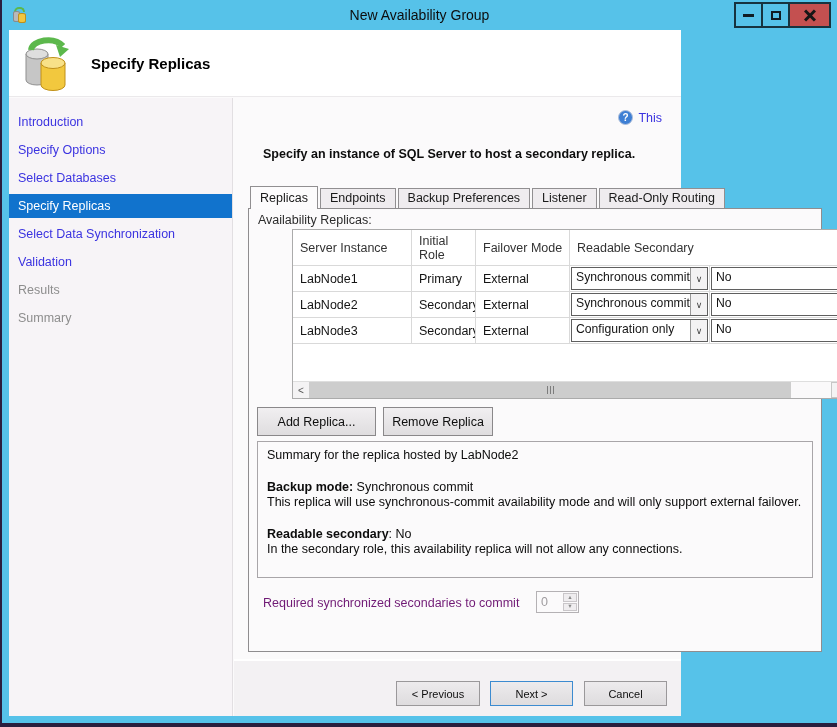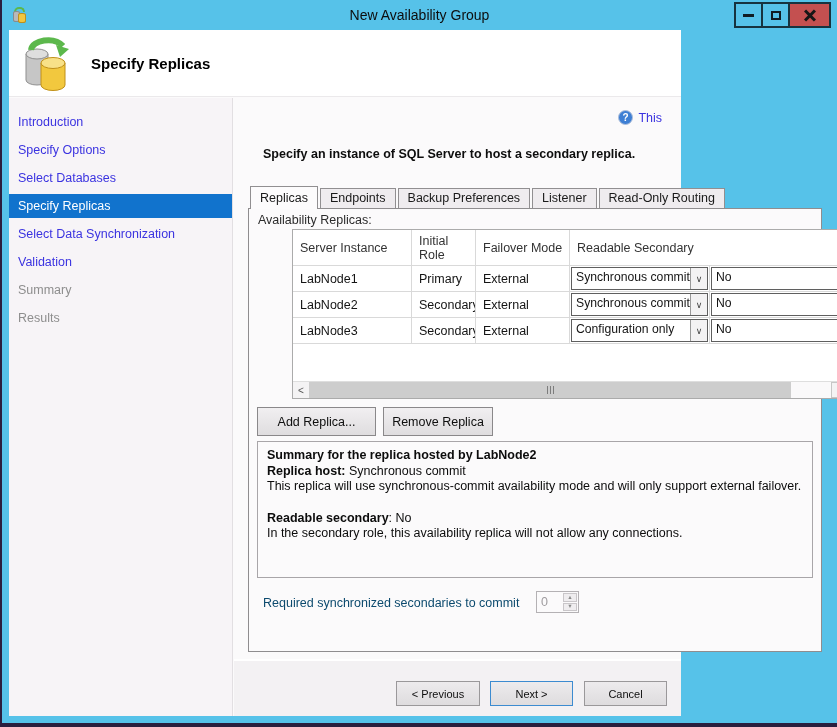--- a/index.html
+++ b/index.html
@@ -76,26 +76,26 @@
   .sb-track { flex:1; background:#faf9fa; }
   .sb-btn.right { border:1px solid #c6c6c6; width:17px; background:#f4f3f4; }
 
   
   .wbtn { background:linear-gradient(#f1eff1,#dfdddf); border:1px solid #8a888a; font-size:12.5px; color:#0e0e0e; font-family:inherit; cursor:pointer; }
   .btn-add { position:absolute; left:8px; top:198px; width:119px; height:29px; }
   .btn-remove { position:absolute; left:134px; top:198px; width:110px; height:29px; }
 
   
   .summary { position:absolute; left:8px; top:232px; width:556px; height:137px; border:1px solid #a8a5a8; padding:6px 9px; font-size:12.5px; line-height:15.5px; color:#0c0c0c; }
-  .sum-title { font-weight:bold; }
+  .sum-title { font-weight:normal; margin-bottom:16px; }
   .sum-desc { margin-bottom:16px; }
   .bold { font-weight:bold; }
 
   
-  .spin-label { position:absolute; left:14px; top:387px; font-size:12.5px; color:#0c4a6e; }
+  .spin-label { position:absolute; left:14px; top:387px; font-size:12.5px; color:#701a75; }
   .spinner { position:absolute; left:287px; top:382px; width:43px; height:22px; border:1px solid #b4b1b4; background:#fbfafb; display:flex; }
   .spin-val { flex:1; font-size:12.5px; color:#9f9c9f; padding:3px 0 0 4px; }
   .spin-btns { width:16px; display:flex; flex-direction:column; gap:1px; padding:1px; }
   .spin-b { flex:1; background:#efedef; border:1px solid #c9c6c9; display:flex; align-items:center; justify-content:center; font-size:5.5px; color:#8a8a8a; line-height:1; }
 
   
   .footer { position:absolute; left:0; right:0; bottom:0; height:57px; background:#f3f1f3; border-top:2px solid #ffffff; }
   .fbtn { position:absolute; top:20px; height:25px; background:linear-gradient(#edebed,#dedcde); border:1px solid #9a989a; font-size:11px; font-family:inherit; color:#0e0e0e; cursor:pointer; }
   .fbtn.prev { right:201px; width:84px; }
   .fbtn.next { right:108px; width:83px; border-color:#3c8bd0; }
@@ -140,22 +140,22 @@
       <div class="header-title">Specify Replicas</div>
     </div>
 
     <div class="sidebar">
       <div class="side-item link">Introduction</div>
       <div class="side-item link">Specify Options</div>
       <div class="side-item link">Select Databases</div>
       <div class="side-item selected">Specify Replicas</div>
       <div class="side-item link">Select Data Synchronization</div>
       <div class="side-item link">Validation</div>
+      <div class="side-item disabled">Results</div>
       <div class="side-item disabled">Summary</div>
-      <div class="side-item disabled">Results</div>
     </div>
 
     <div class="maincol">
       <div class="content">
 
         <div class="help">
           <svg width="15" height="15" viewBox="0 0 15 15">
             <circle cx="7.5" cy="7.5" r="7" fill="#3e7fd4" stroke="#aebfda"></circle>
             <text x="7.5" y="11" font-size="10" font-weight="bold" fill="#ffffff" text-anchor="middle">?</text>
           </svg>
@@ -241,21 +241,21 @@
                 <div class="sb-track"></div>
                 <div class="sb-btn right">&gt;</div>
               </div>
             </div>
 
             <button class="wbtn btn-add">Add Replica...</button>
             <button class="wbtn btn-remove">Remove Replica</button>
 
             <div class="summary">
               <div class="sum-title">Summary for the replica hosted by LabNode2</div>
-              <div><span class="bold">Replica host:</span><span> Synchronous commit</span></div>
+              <div><span class="bold">Backup mode:</span><span> Synchronous commit</span></div>
               <div class="sum-desc">This replica will use synchronous-commit availability mode and will only support external failover.</div>
               <div><span class="bold">Readable secondary</span><span>: No</span></div>
               <div>In the secondary role, this availability replica will not allow any connections.</div>
             </div>
 
             <div class="spin-label">Required synchronized secondaries to commit</div>
             <div class="spinner">
               <div class="spin-val">0</div>
               <div class="spin-btns">
                 <div class="spin-b">▲</div>

